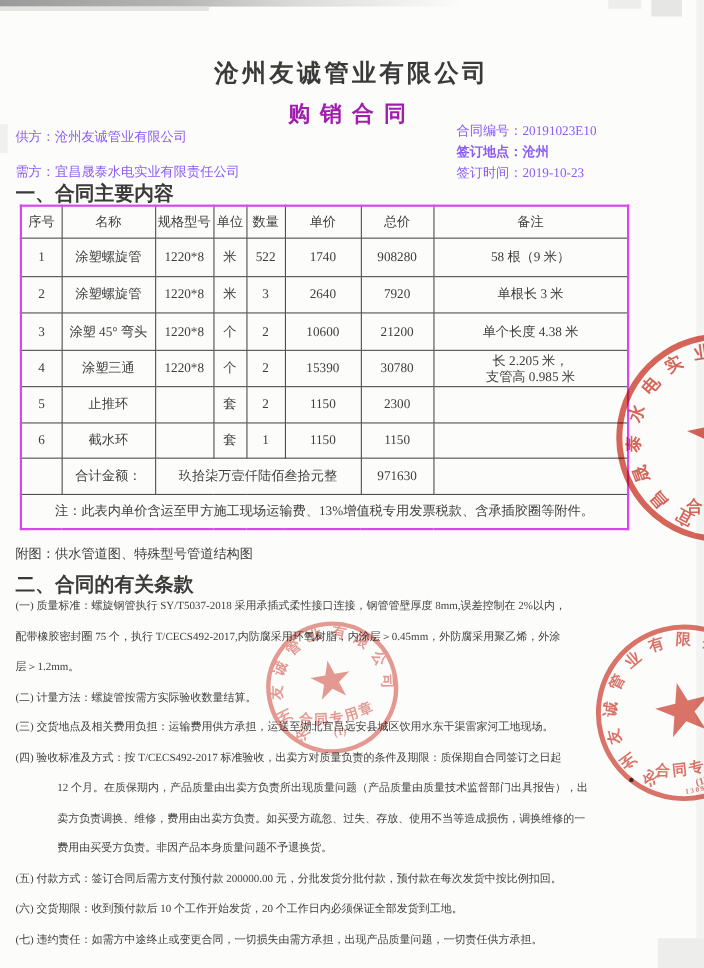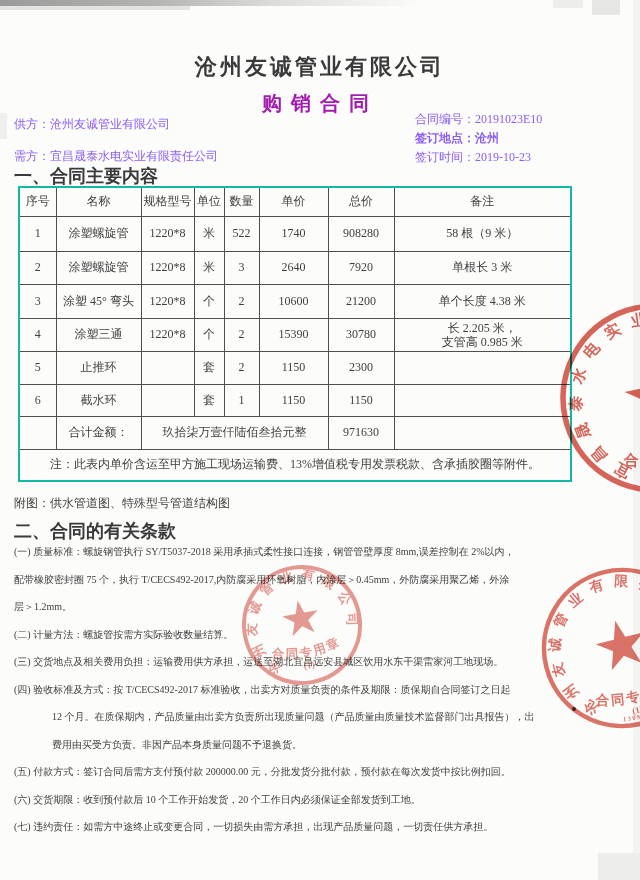--- a/index.html
+++ b/index.html
@@ -37,21 +37,21 @@
   .sec-head { font-size:18px; font-weight:bold; white-space:nowrap; color:#3a3a3a; }
   .s1 { left:14px; top:164px; }
   .attach { left:14px; top:495px; font-size:12px; white-space:nowrap; }
   .s2 { left:14px; top:519px; }
 
   table.main { position:absolute; left:18px; top:186px; width:552px;
     border-collapse:collapse; table-layout:fixed; }
   table.main td, table.main th {
     border:1px solid #4f4f4f; padding:0; text-align:center; vertical-align:middle;
     font-size:12px; font-weight:normal; color:#3e3e3e; overflow:hidden; }
-  table.main { border:2px solid #14b8a6; }
+  table.main { border:2px solid #d946ef; }
   td.pre { white-space:pre-line; line-height:14px; font-size:11.5px; }
   td.note-cell { text-align:left; padding:0 5px; font-size:12px; white-space:nowrap; }
 
   .clauses { left:14px; top:538px; width:614px; }
   .cl { height:27.5px; line-height:27.5px; white-space:nowrap;
     font-size:10px; color:#3e3e3e; overflow:hidden; }
   .ind { padding-left:38px; }
 
   .stamp { position:absolute; mix-blend-mode:multiply; pointer-events:none; }
   .stamp text { font-family:"Liberation Serif","DejaVu Serif",serif; font-weight:bold; }
@@ -185,20 +185,21 @@
   <div class="abs sec-head s2">二、合同的有关条款</div>
 
   <div class="abs clauses">
     <div class="cl">(一) 质量标准：螺旋钢管执行 SY/T5037-2018 采用承插式柔性接口连接，钢管管壁厚度 8mm,误差控制在 2%以内，</div>
     <div class="cl">配带橡胶密封圈 75 个，执行 T/CECS492-2017,内防腐采用环氧树脂，内涂层＞0.45mm，外防腐采用聚乙烯，外涂</div>
     <div class="cl">层＞1.2mm。</div>
     <div class="cl">(二) 计量方法：螺旋管按需方实际验收数量结算。</div>
     <div class="cl">(三) 交货地点及相关费用负担：运输费用供方承担，运送至湖北宜昌远安县城区饮用水东干渠雷家河工地现场。</div>
     <div class="cl">(四) 验收标准及方式：按 T/CECS492-2017 标准验收，出卖方对质量负责的条件及期限：质保期自合同签订之日起</div>
     <div class="cl ind">12 个月。在质保期内，产品质量由出卖方负责所出现质量问题（产品质量由质量技术监督部门出具报告），出</div>
+    <div class="cl ind">卖方负责调换、维修，费用由出卖方负责。如买受方疏忽、过失、存放、使用不当等造成损伤，调换维修的一</div>
     <div class="cl ind">费用由买受方负责。非因产品本身质量问题不予退换货。</div>
     <div class="cl">(五) 付款方式：签订合同后需方支付预付款 200000.00 元，分批发货分批付款，预付款在每次发货中按比例扣回。</div>
     <div class="cl">(六) 交货期限：收到预付款后 10 个工作开始发货，20 个工作日内必须保证全部发货到工地。</div>
     <div class="cl">(七) 违约责任：如需方中途终止或变更合同，一切损失由需方承担，出现产品质量问题，一切责任供方承担。</div>
   </div>
 
   <svg class="stamp st-a" viewBox="0 0 210 210">
     <g transform="rotate(-12 105 105)" fill="#cf3e30" stroke="none">
       <circle cx="105" cy="105" r="92" fill="none" stroke="#cf3e30" stroke-width="5.5"></circle>
       <path id="arc-a" d="M 68 169.1 A 74 74 0 1 1 142 40.9 A 74 74 0 1 1 68 169.1" fill="none"></path>

